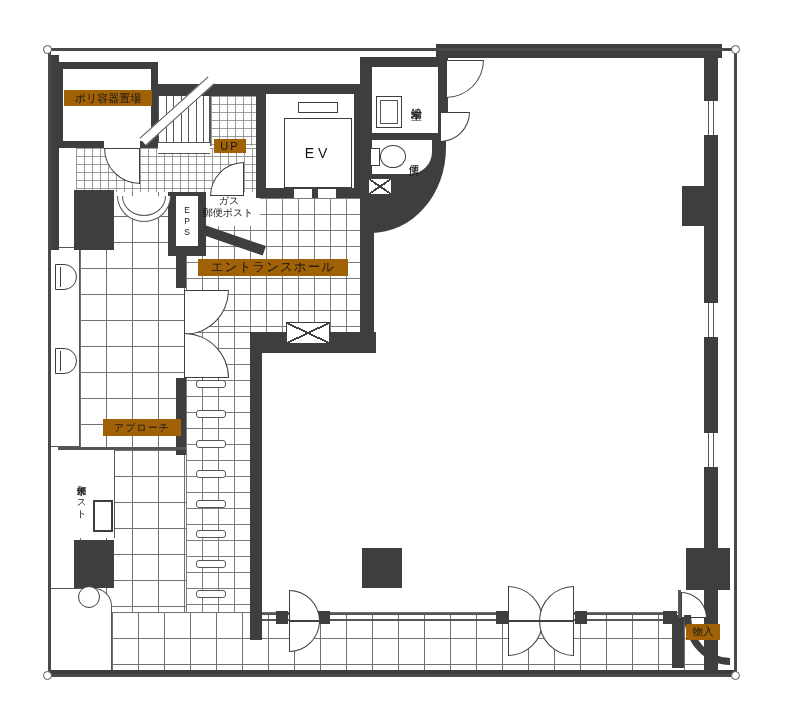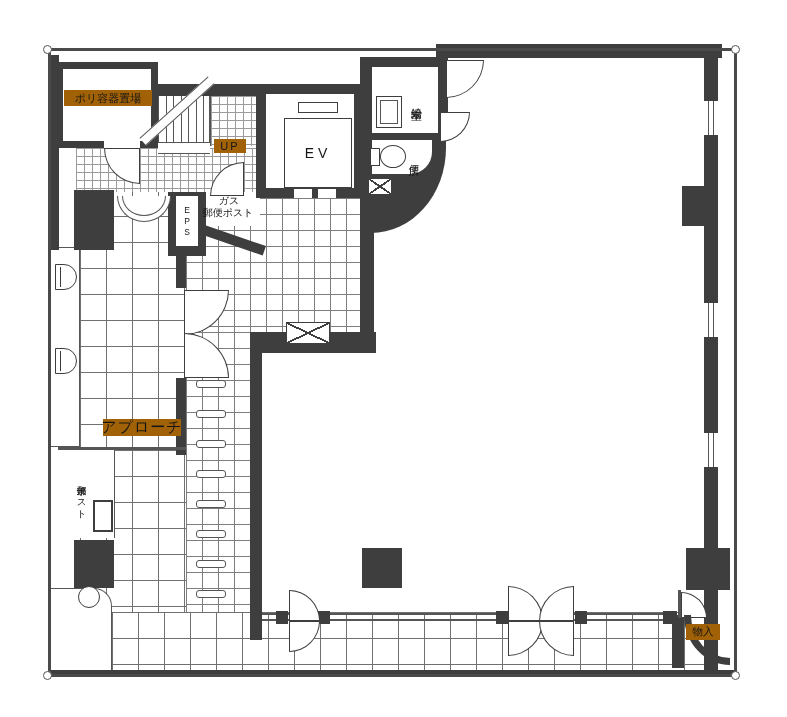--- a/index.html
+++ b/index.html
@@ -131,26 +131,29 @@
   <div class="a lbl tp vt" style="left:180px;top:199px;width:14px;height:44px;font-size:8.5px;">
       <span>EPS</span>
     </div>
   <div class="a lbl tp" style="left:212px;top:195px;width:34px;height:12px;font-size:10px;">
       <span>ガス</span>
     </div>
   <div class="a lbl tp" style="left:200px;top:207px;width:56px;height:12px;font-size:10px;">
       <span>郵便ポスト</span>
     </div>
 
+  <div class="a lbl" style="left:198px;top:259px;width:150px;height:17px;font-size:12.5px;letter-spacing:1px;">
+      <span>エントランスホール</span>
+    </div>
   <div class="a xb" style="left:286px;top:322px;width:44px;height:22px;"></div>
 
   <div class="a arc br" style="left:184px;top:290px;width:45px;height:45px;"></div>
   <div class="a arc tr" style="left:184px;top:333px;width:45px;height:45px;"></div>
 
-  <div class="a lbl" style="left:103px;top:419px;width:78px;height:17px;font-size:15px;letter-spacing:1px;">
+  <div class="a lbl" style="left:103px;top:419px;width:78px;height:17px;font-size:10px;letter-spacing:1px;">
       <span>アプローチ</span>
     </div>
   <div class="a slat" style="left:196px;top:380px;"></div>
   <div class="a slat" style="left:196px;top:410px;"></div>
   <div class="a slat" style="left:196px;top:440px;"></div>
   <div class="a slat" style="left:196px;top:470px;"></div>
   <div class="a slat" style="left:196px;top:500px;"></div>
   <div class="a slat" style="left:196px;top:530px;"></div>
   <div class="a slat" style="left:196px;top:560px;"></div>
   <div class="a slat" style="left:196px;top:590px;"></div>

